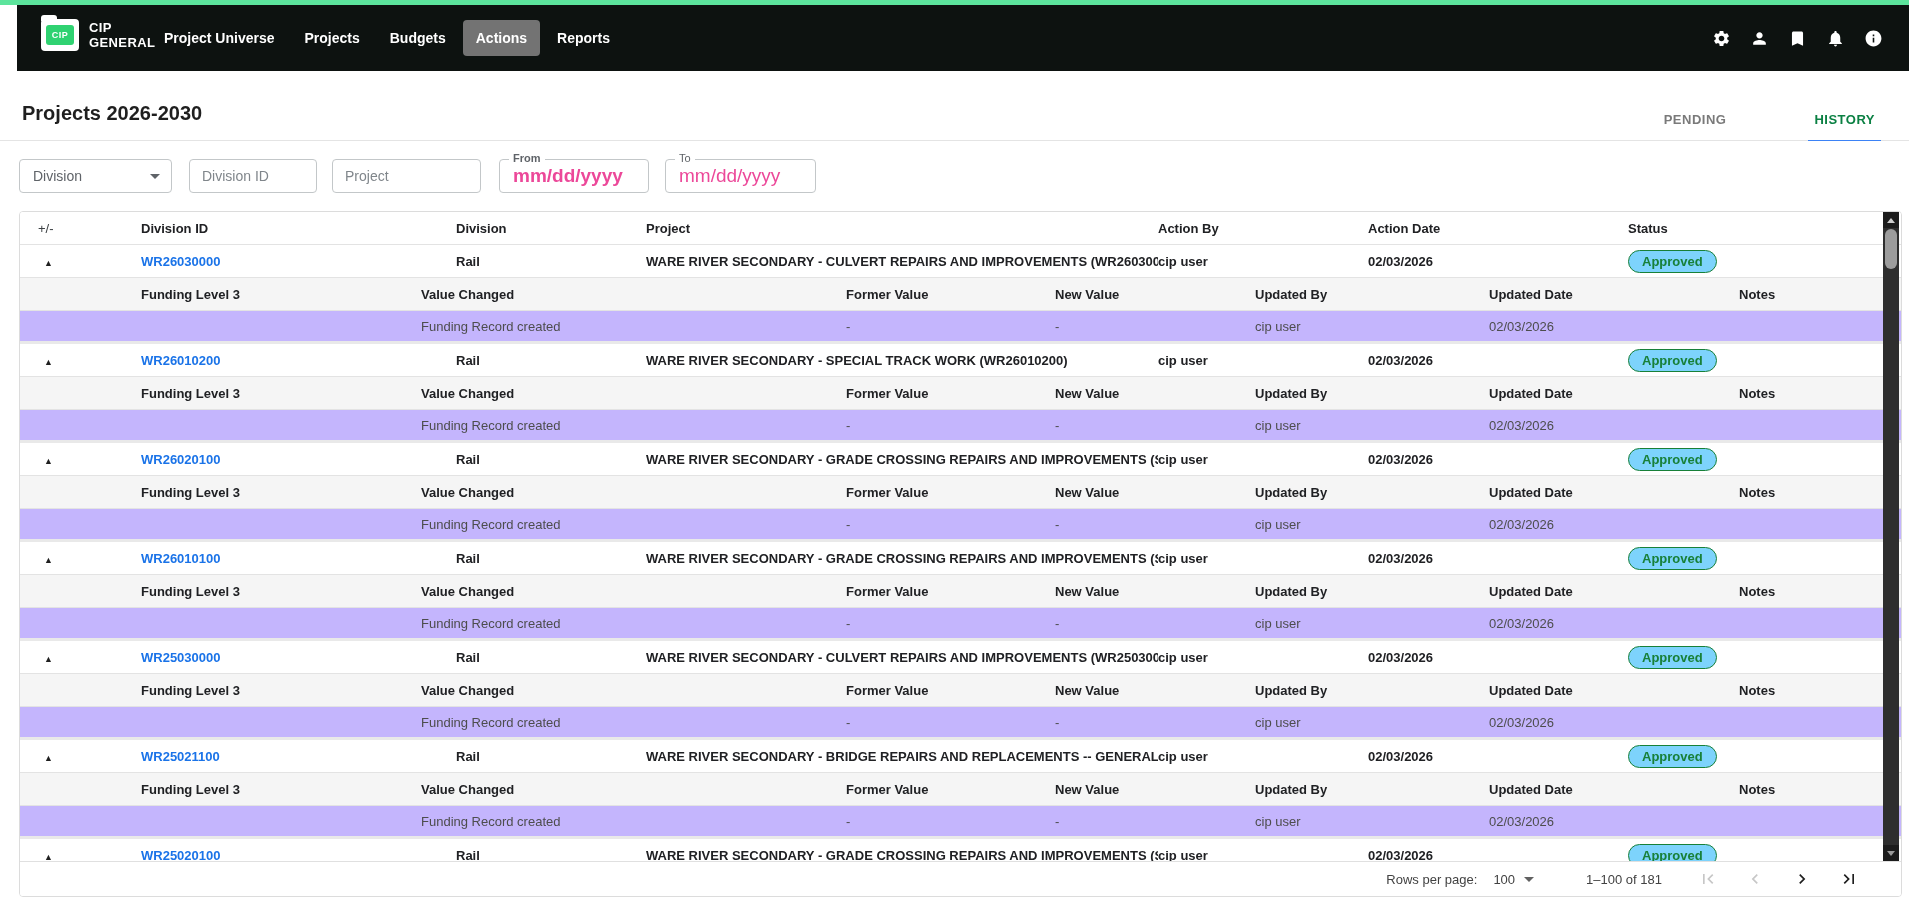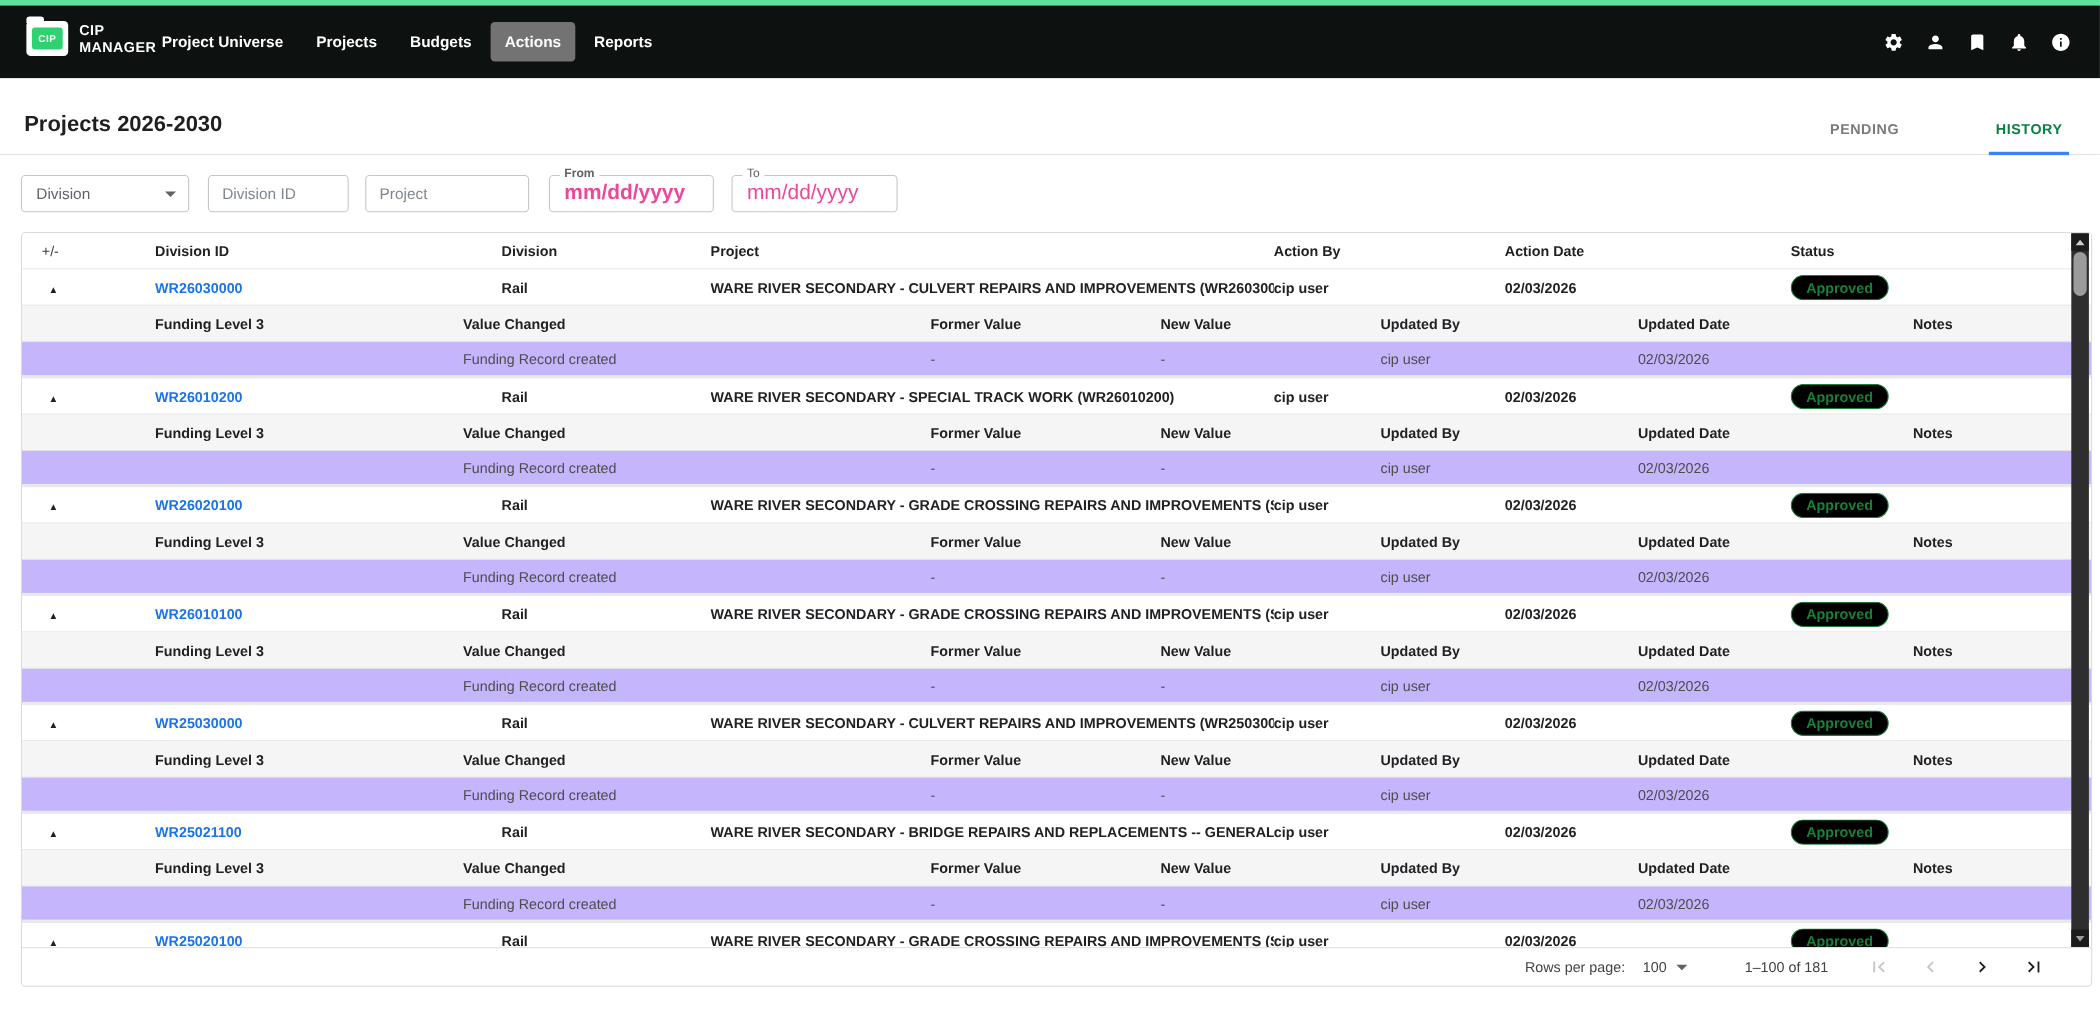--- a/index.html
+++ b/index.html
@@ -1,21 +1,21 @@
 <!DOCTYPE html>
 <html><head>
 <meta charset="utf-8">
 <style>
   * { box-sizing: border-box; }
   html,body { margin:0; padding:0; width:1909px; height:921px; background:#fff;
               font-family:"Liberation Sans", sans-serif; overflow:hidden; }
 
   
   .accent-strip { height:5px; background:#5CE49C; }
-  .topbar { position:relative; height:66px; background:#0D1210; }
+  .topbar { position:relative; height:66px; background:#0D1210;margin-left:17px; }
   .brand { position:absolute; left:24px; top:14px; display:flex; align-items:center; gap:10px; }
   .logo { width:38px; height:32px; background:#fff; border-radius:4px; position:relative; }
   .logo::before { content:""; position:absolute; top:-4px; left:0; width:16px; height:6px;
                   background:#fff; border-radius:3px 3px 0 0; }
   .logo-badge { position:absolute; left:5px; top:6px; right:5px; bottom:6px; background:#2FD271;
                 border-radius:3px; color:#fff; font-size:9px; font-weight:bold;
                 display:flex; align-items:center; justify-content:center; letter-spacing:.5px; }
   .brand-title { color:#fff; font-weight:bold; font-size:13px; line-height:15px; letter-spacing:.4px; }
   .nav { position:absolute; left:134px; top:0; height:66px; display:flex; align-items:center; gap:4px; }
   .nav-item { color:#fff; font-size:14px; font-weight:bold; padding:10px 13px; border-radius:4px;
@@ -24,21 +24,21 @@
   .top-icons { position:absolute; right:26px; top:0; height:66px; display:flex; align-items:center; gap:19px; }
   .icon-btn { cursor:pointer; display:flex; }
   .icon-btn svg { display:block; fill:#fff; }
 
   
   .title-row { position:relative; height:70px; border-bottom:1px solid #e4e4e4; }
   .page-title { position:absolute; left:22px; top:31px; margin:0; font-size:20px; color:#1f1f1f; }
   .tabs { position:absolute; right:28px; bottom:-1px; display:flex; gap:36px; }
   .tab { font-size:13px; font-weight:bold; letter-spacing:.5px; color:#7a7a7a;
          padding:0 6px 4px 6px; cursor:pointer;margin-left:40px; }
-  .tab.active { color:#0B8043; border-bottom:3px solid #3b82f6; padding-bottom:13px; }
+  .tab.active { color:#0B8043; border-bottom:1px solid #3b82f6; padding-bottom:13px; }
 
   
   .filters { display:flex; margin:18px 0 0 19px; }
   .filter { height:34px; border:1px solid #c3c7c9; border-radius:4px; position:relative; background:#fff; }
   .f-division { width:153px; margin-right:17px; }
   .f-divid    { width:128px; margin-right:15px; }
   .f-project  { width:149px; margin-right:18px; }
   .f-from     { width:150px; margin-right:16px;font-weight:bold; }
   .f-to       { width:151px; }
   .filter input { border:none; outline:none; width:100%; height:100%; padding:0 12px;
@@ -64,21 +64,21 @@
   .row.main-row { font-weight:bold; background:#fff; }
   .row.sub-header-row { font-weight:bold; background:#f5f5f5; }
   .row.sub-data-row { background:#c4b5fd; color:#4d4d4d; border-bottom:3px solid #e9e9e9; }
   .cell { overflow:hidden; white-space:nowrap; padding-right:10px; }
   .cell.expander { padding-left:24px; }
   .cell.pm-header { padding-left:18px; font-weight:normal; color:#3c4043; }
   .cell.status-col { padding-left:20px; }
   .arrow-up { font-size:9px; color:#1f1f1f; cursor:pointer; }
   .link { color:#1A73E8; font-weight:bold; text-decoration:none; cursor:pointer; }
   .chip { display:inline-block; padding:3px 13px; border:1.5px solid #188038; border-radius:14px;
-          color:#188038; font-weight:bold; font-size:13px; line-height:15px; background:#000000; }
+          color:#188038; font-weight:bold; font-size:13px; line-height:15px; background:#7dd3fc; }
 
   
   .pagination { position:absolute; left:0; right:0; bottom:0; height:35px; background:#fff;
                 border-top:1px solid #e0e0e0; display:flex; align-items:center;
                 justify-content:flex-end; padding-right:42px; font-size:13px; color:#424242; z-index:6; }
   .rpp-value { margin-left:16px; display:flex; align-items:center; gap:9px; cursor:pointer; }
   .rpp-caret { width:0; height:0; border-left:5px solid transparent; border-right:5px solid transparent;
                border-top:5px solid #616161; }
   .range { margin-left:52px; }
   .pg-icons { margin-left:36px; display:flex; gap:27px; align-items:center; }
@@ -104,21 +104,21 @@
 
 <div class="accent-strip"></div>
 
 <div class="topbar">
   <div class="brand">
     <div class="logo">
       <div class="logo-badge">CIP</div>
     </div>
     <div class="brand-title">
       <div>CIP</div>
-      <div>MANAGER</div>
+      <div>GENERAL</div>
     </div>
   </div>
   <nav class="nav">
       <div class="nav-item">Project Universe</div>
       <div class="nav-item">Projects</div>
       <div class="nav-item">Budgets</div>
       <div class="nav-item active">Actions</div>
       <div class="nav-item">Reports</div>
     </nav>
   <div class="top-icons">

